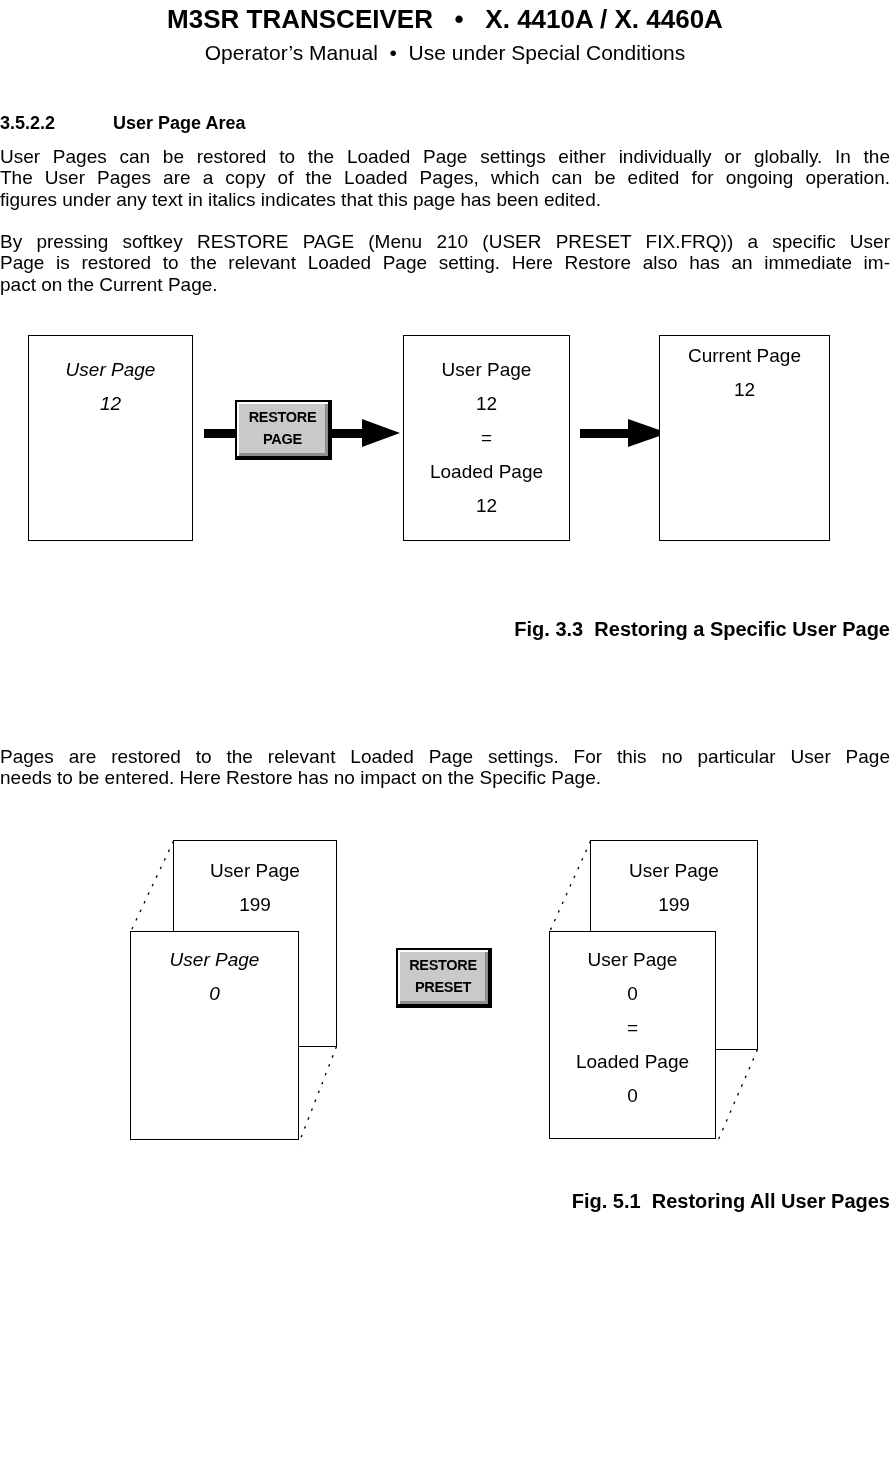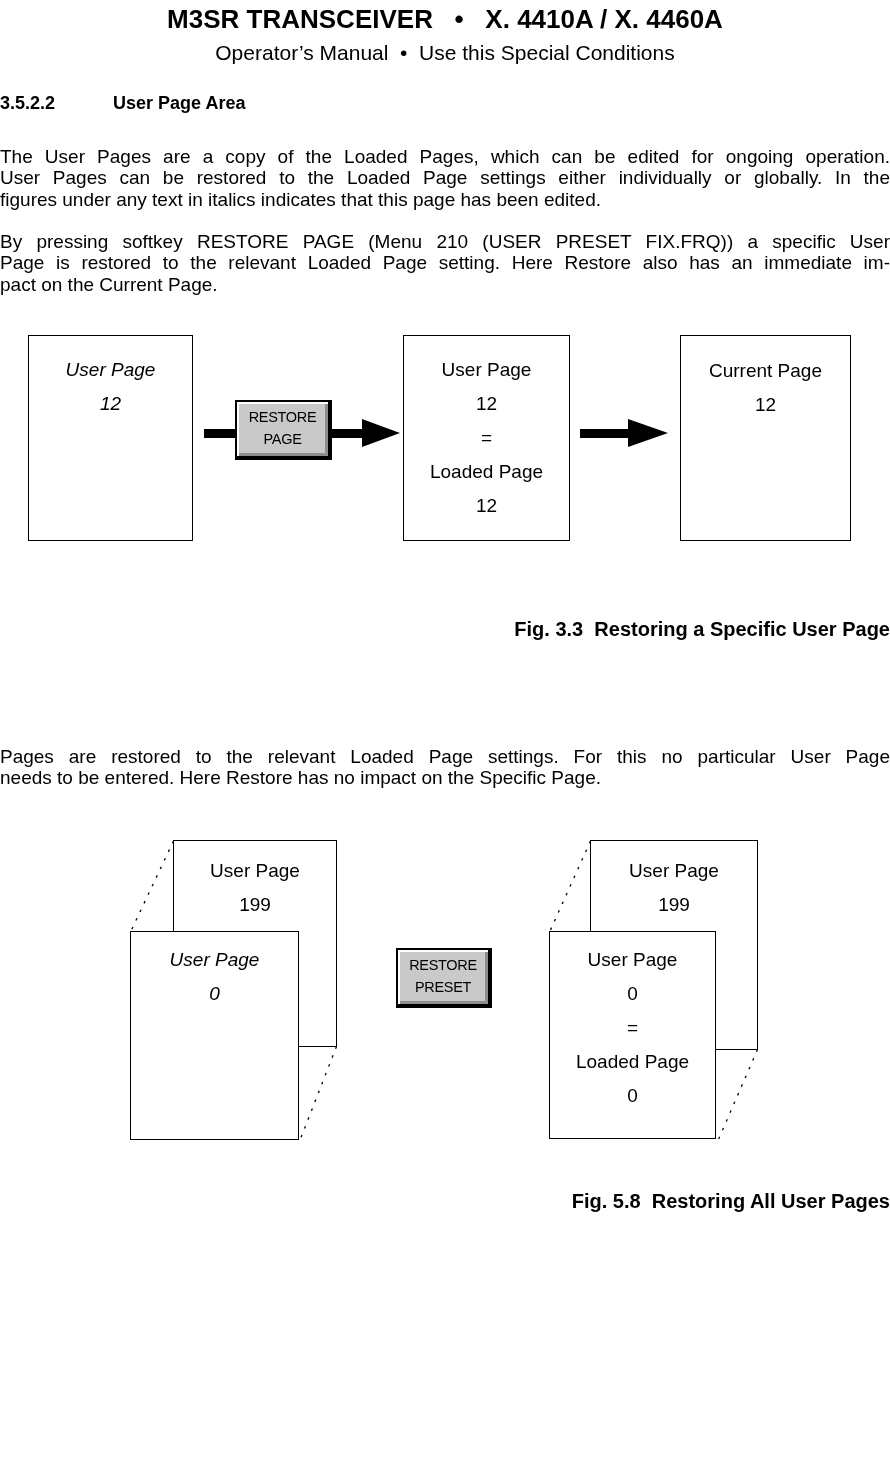--- a/index.html
+++ b/index.html
@@ -4,62 +4,62 @@
 <style>
   html,body{margin:0;padding:0;background:#fff;}
   .page{
     position:relative;width:890px;height:1316px;background:var(--background,#fff);
     font-family:"Liberation Sans","DejaVu Sans",sans-serif;color:var(--text,#000);
     overflow:hidden;
   }
   .abs{position:absolute;}
   .title{top:4px;left:0;width:890px;text-align:center;font-size:26px;font-weight:bold;white-space:pre;}
   .subtitle{top:41px;left:0;width:890px;text-align:center;font-size:21px;white-space:pre;}
-  .section-heading{top:93px;left:0;font-size:18px;font-weight:bold;}
+  .section-heading{top:113px;left:0;font-size:18px;font-weight:bold;}
   .sec-num{display:inline-block;width:113px;}
   .para{left:0;width:890px;font-size:19px;line-height:21.3px;}
   .jline{text-align:justify;text-align-last:justify;}
   .lline{text-align:left;}
   .caption{left:0;width:890px;text-align:right;font-size:20px;font-weight:bold;white-space:pre;}
   .pbox{
     position:absolute;box-sizing:border-box;background:#fff;border:1.5px solid #000;
     text-align:center;font-size:19px;z-index:2;
   }
   .pbox .bl{line-height:34px;}
   .front{z-index:3;}
   .italic{font-style:italic;}
   .shaft{position:absolute;background:#000;height:9px;z-index:1;}
   .ahead{position:absolute;width:0;height:0;border-top:14px solid transparent;border-bottom:14px solid transparent;z-index:1;}
   .softkey{
     position:absolute;box-sizing:border-box;background:var(--button_face,#c9c9c9);
     border:2px solid #000;border-right-width:4px;border-bottom-width:4px;
     box-shadow:inset 2px 2px 0 var(--button_highlight,#fff), inset -3px -3px 0 var(--button_shadow,#929292);
     display:flex;flex-direction:column;align-items:center;justify-content:center;
-    font-weight:normal;font-size:14.5px;line-height:1.5;letter-spacing:-0.3px;z-index:4;
+    font-weight:bold;font-size:14.5px;line-height:1.5;letter-spacing:-0.3px;z-index:4;
   }
   .dashsvg{position:absolute;left:0;top:0;width:890px;height:1474px;z-index:1;pointer-events:none;}
   .dashsvg line{stroke:#000;stroke-width:1.3;stroke-dasharray:2.5 7;}
   .footer-left{top:1447px;left:0;font-size:19px;}
   .footer-right{top:1447px;right:2px;font-size:13px;text-align:right;}
 </style>
 </head>
 <body>
 
 <div class="page">
 
   <div class="abs title">M3SR TRANSCEIVER   •   X. 4410A / X. 4460A</div>
-  <div class="abs subtitle">Operator’s Manual  •  Use this Special Conditions</div>
+  <div class="abs subtitle">Operator’s Manual  •  Use under Special Conditions</div>
 
   <div class="abs section-heading">
     <span class="sec-num">3.5.2.2</span><span class="sec-title">User Page Area</span>
   </div>
 
   <div class="abs para" style="top:146px">
+    <div class="jline">User Pages can be restored to the Loaded Page settings either individually or globally. In the</div>
     <div class="jline">The User Pages are a copy of the Loaded Pages, which can be edited for ongoing operation.</div>
-    <div class="jline">User Pages can be restored to the Loaded Page settings either individually or globally. In the</div>
     <div class="lline">figures under any text in italics indicates that this page has been edited.</div>
   </div>
 
   <div class="abs para" style="top:231px">
     <div class="jline">By pressing softkey RESTORE PAGE (Menu 210 (USER PRESET FIX.FRQ)) a specific User</div>
     <div class="jline">Page is restored to the relevant Loaded Page setting. Here Restore also has an immediate im-</div>
     <div class="lline">pact on the Current Page.</div>
   </div>
 
   <div>
@@ -82,21 +82,21 @@
       <div class="bl">User Page</div>
       <div class="bl">12</div>
       <div class="bl">=</div>
       <div class="bl">Loaded Page</div>
       <div class="bl">12</div>
     </div>
 
     <div class="shaft" style="left:580px;top:429px;width:50px;"></div>
     <div class="ahead" style="left:628px;top:419px;border-left:40px solid #000;"></div>
 
-    <div class="pbox" style="left:680px;top:335px;width:171px;height:206px;padding-top:18px;">
+    <div class="pbox" style="left:659px;top:335px;width:171px;height:206px;padding-top:3px;">
       <div class="bl">Current Page</div>
       <div class="bl">12</div>
     </div>
   </div>
 
   <div class="abs caption" style="top:618px">Fig. 3.3  Restoring a Specific User Page</div>
 
   <div class="abs para" style="top:746px">
     <div class="jline">Pages are restored to the relevant Loaded Page settings. For this no particular User Page</div>
     <div class="lline">needs to be entered. Here Restore has no impact on the Specific Page.</div>
@@ -132,18 +132,18 @@
     </div>
     <div class="pbox front" style="left:549px;top:931px;width:167px;height:208px;padding-top:11px;">
       <div class="bl">User Page</div>
       <div class="bl">0</div>
       <div class="bl">=</div>
       <div class="bl">Loaded Page</div>
       <div class="bl">0</div>
     </div>
   </div>
 
-  <div class="abs caption" style="top:1190px">Fig. 5.8  Restoring All User Pages</div>
+  <div class="abs caption" style="top:1190px">Fig. 5.1  Restoring All User Pages</div>
 
   <div class="abs footer-left">– 3.22 –</div>
   <div class="abs footer-right">6076.0822.12.01</div>
 
 </div>
 
 </body></html>

